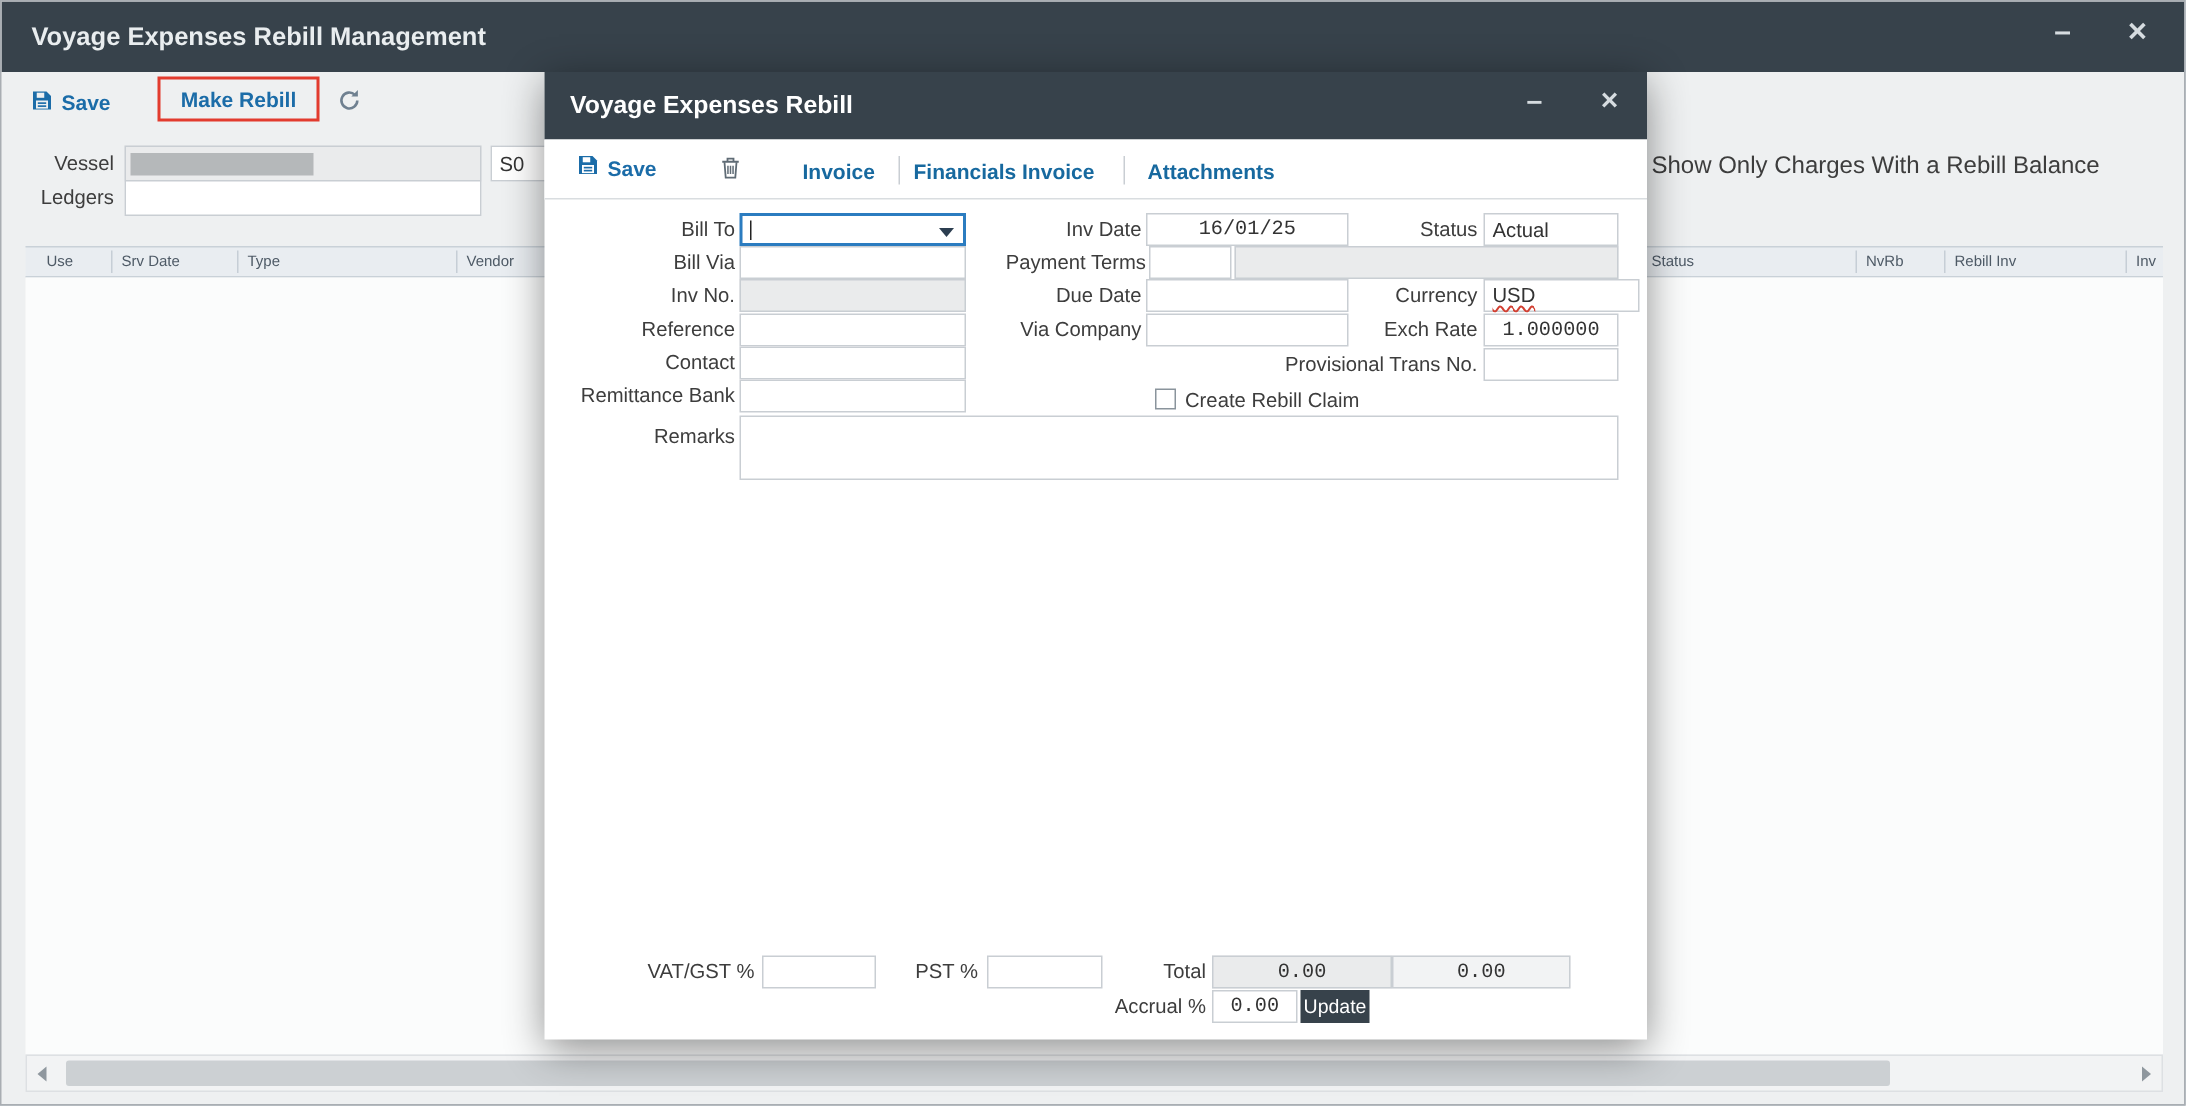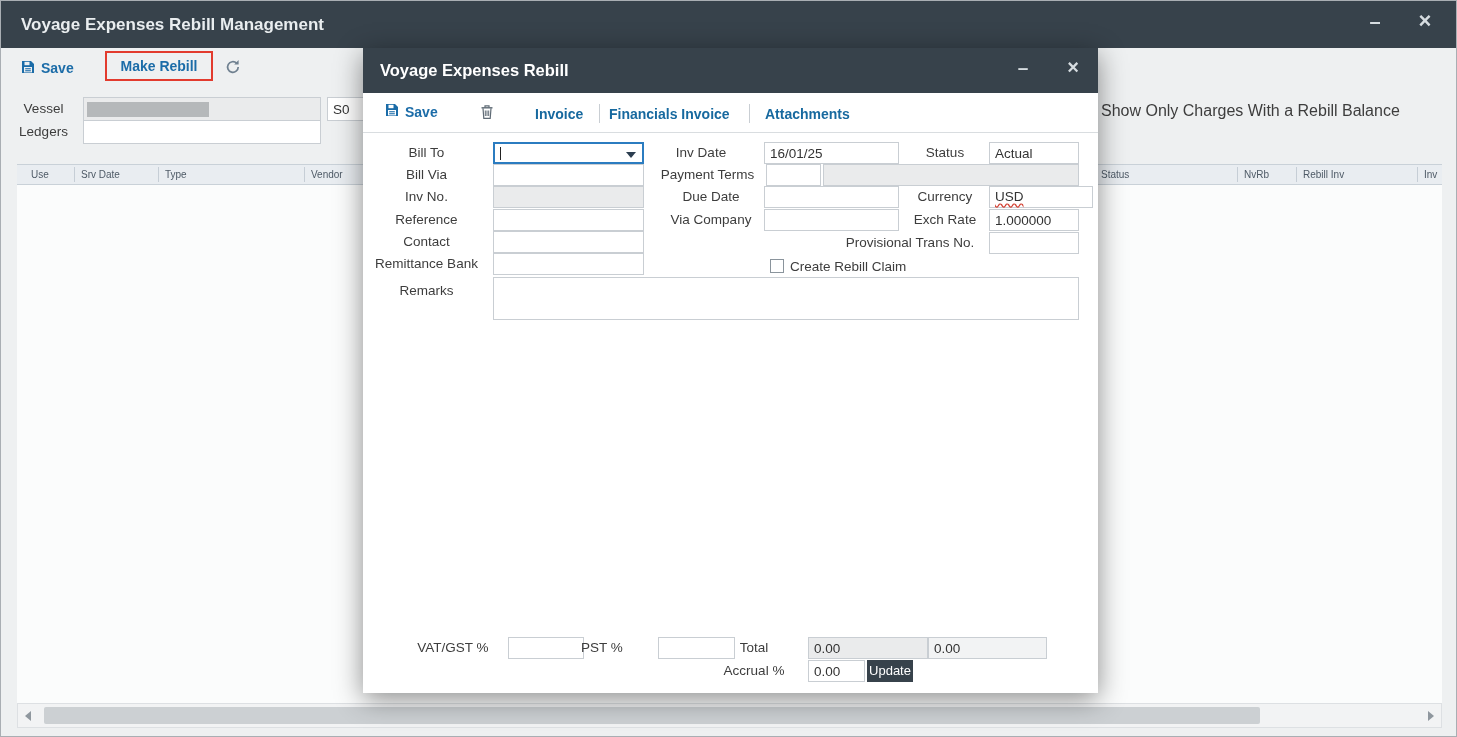--- a/index.html
+++ b/index.html
@@ -15,26 +15,26 @@
   .titlebar { background:#37424b; }
   .titlebar .ttl { font-weight:bold; color:#e9edef; white-space:nowrap; }
   .winbtn { position:absolute; width:28px; text-align:center; color:#d6dce0; font-weight:bold; cursor:pointer; }
 
   
   .blue-btn { display:flex; align-items:center; gap:6px; color:#1b6ca8; font-weight:bold; font-size:14px; cursor:pointer; white-space:nowrap; }
   .red-box { border:2px solid #e23b2e; display:flex; align-items:center; justify-content:center; }
   .tb-sep { position:absolute; width:1px; background:#c9ced3; }
 
   
-  .lbl { position:absolute; font-size:13.5px; color:#3d3d3d; line-height:22px; text-align:center; white-space:nowrap; }
+  .lbl { position:absolute; font-size:13.5px; color:#3d3d3d; line-height:22px; text-align:right; white-space:nowrap; }
   .lbl-l { text-align:left; }
   .inp { position:absolute; height:22px; border:1px solid #c9ced3; background:#fff;
          font-family:inherit; font-size:13.5px; color:#333; padding:0 5px; outline:none; }
   .inp.dis { background:#eaebec; }
-  .ta-r { text-align:left; }
+  .ta-r { text-align:center;font-family:Liberation Mono, monospace; }
   textarea.inp { resize:none; padding-top:2px; }
 
   
   .thead { background:#e9edf1; border-top:1px solid #c9d1d8; border-bottom:1px solid #c9d1d8; }
   .thead .h { position:absolute; top:0; font-size:10px; color:#4e5a66; line-height:19px; white-space:nowrap; }
   .thead .sep { position:absolute; top:2px; bottom:2px; width:1px; background:#c6ced6; }
 
   
   .modal { background:#fff; box-shadow:0 6px 26px rgba(0,0,0,.45); z-index:20; }
   .mtb-link { position:absolute; color:#17699f; font-weight:bold; font-size:14px; cursor:pointer; white-space:nowrap; }

